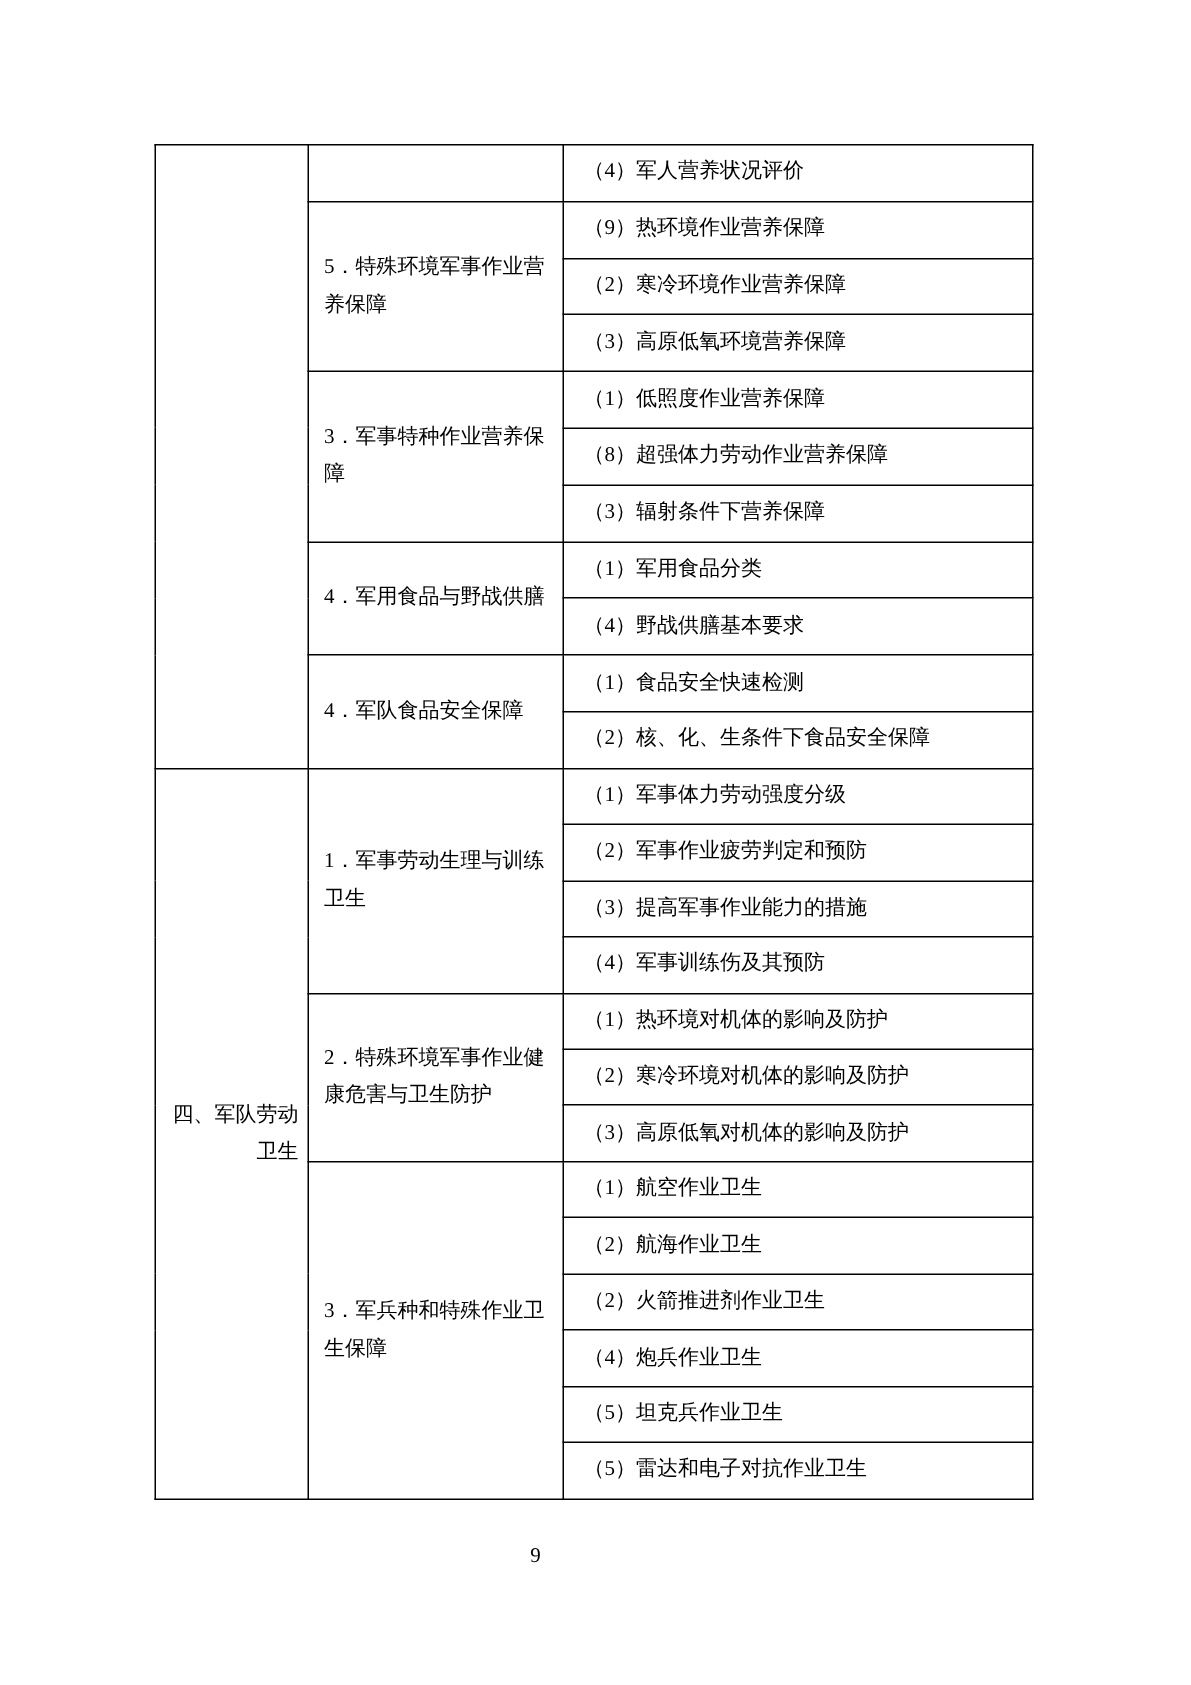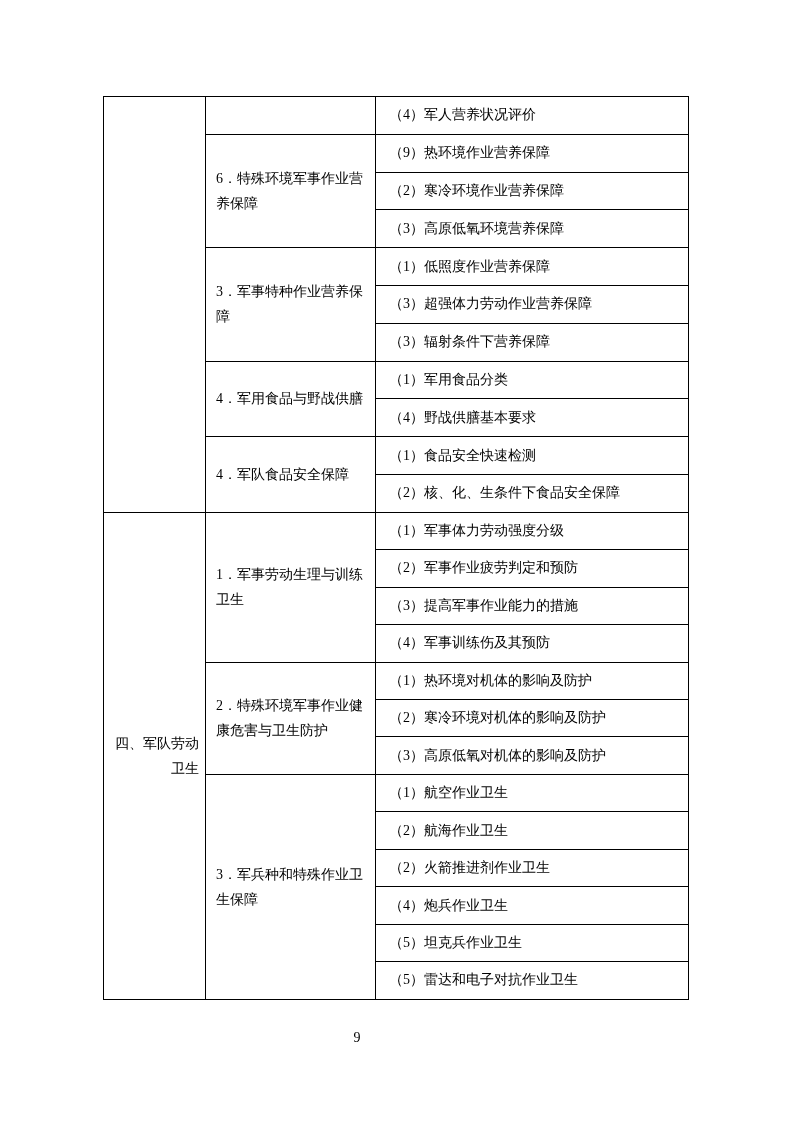--- a/index.html
+++ b/index.html
@@ -72,35 +72,35 @@
       <col style="width:170px">
       <col style="width:313px">
     </colgroup>
     <tbody>
         <tr class="row-a">
           <td rowspan="11" class="cat-cell"><span></span></td>
           <td rowspan="1" class="group-cell"><span></span></td>
           <td class="item-cell"><span>（4）军人营养状况评价</span></td>
         </tr>
         <tr class="row-a">
-          <td rowspan="3" class="group-cell"><span>6．特殊环境军事作业营养保障</span></td>
+          <td rowspan="3" class="group-cell"><span>5．特殊环境军事作业营养保障</span></td>
           <td class="item-cell"><span>（9）热环境作业营养保障</span></td>
         </tr>
         <tr class="row-a">
           <td class="item-cell"><span>（2）寒冷环境作业营养保障</span></td>
         </tr>
         <tr class="row-a">
           <td class="item-cell"><span>（3）高原低氧环境营养保障</span></td>
         </tr>
         <tr class="row-a">
           <td rowspan="3" class="group-cell"><span>3．军事特种作业营养保障</span></td>
           <td class="item-cell"><span>（1）低照度作业营养保障</span></td>
         </tr>
         <tr class="row-a">
-          <td class="item-cell"><span>（3）超强体力劳动作业营养保障</span></td>
+          <td class="item-cell"><span>（8）超强体力劳动作业营养保障</span></td>
         </tr>
         <tr class="row-a">
           <td class="item-cell"><span>（3）辐射条件下营养保障</span></td>
         </tr>
         <tr class="row-a">
           <td rowspan="2" class="group-cell"><span>4．军用食品与野战供膳</span></td>
           <td class="item-cell"><span>（1）军用食品分类</span></td>
         </tr>
         <tr class="row-a">
           <td class="item-cell"><span>（4）野战供膳基本要求</span></td>

